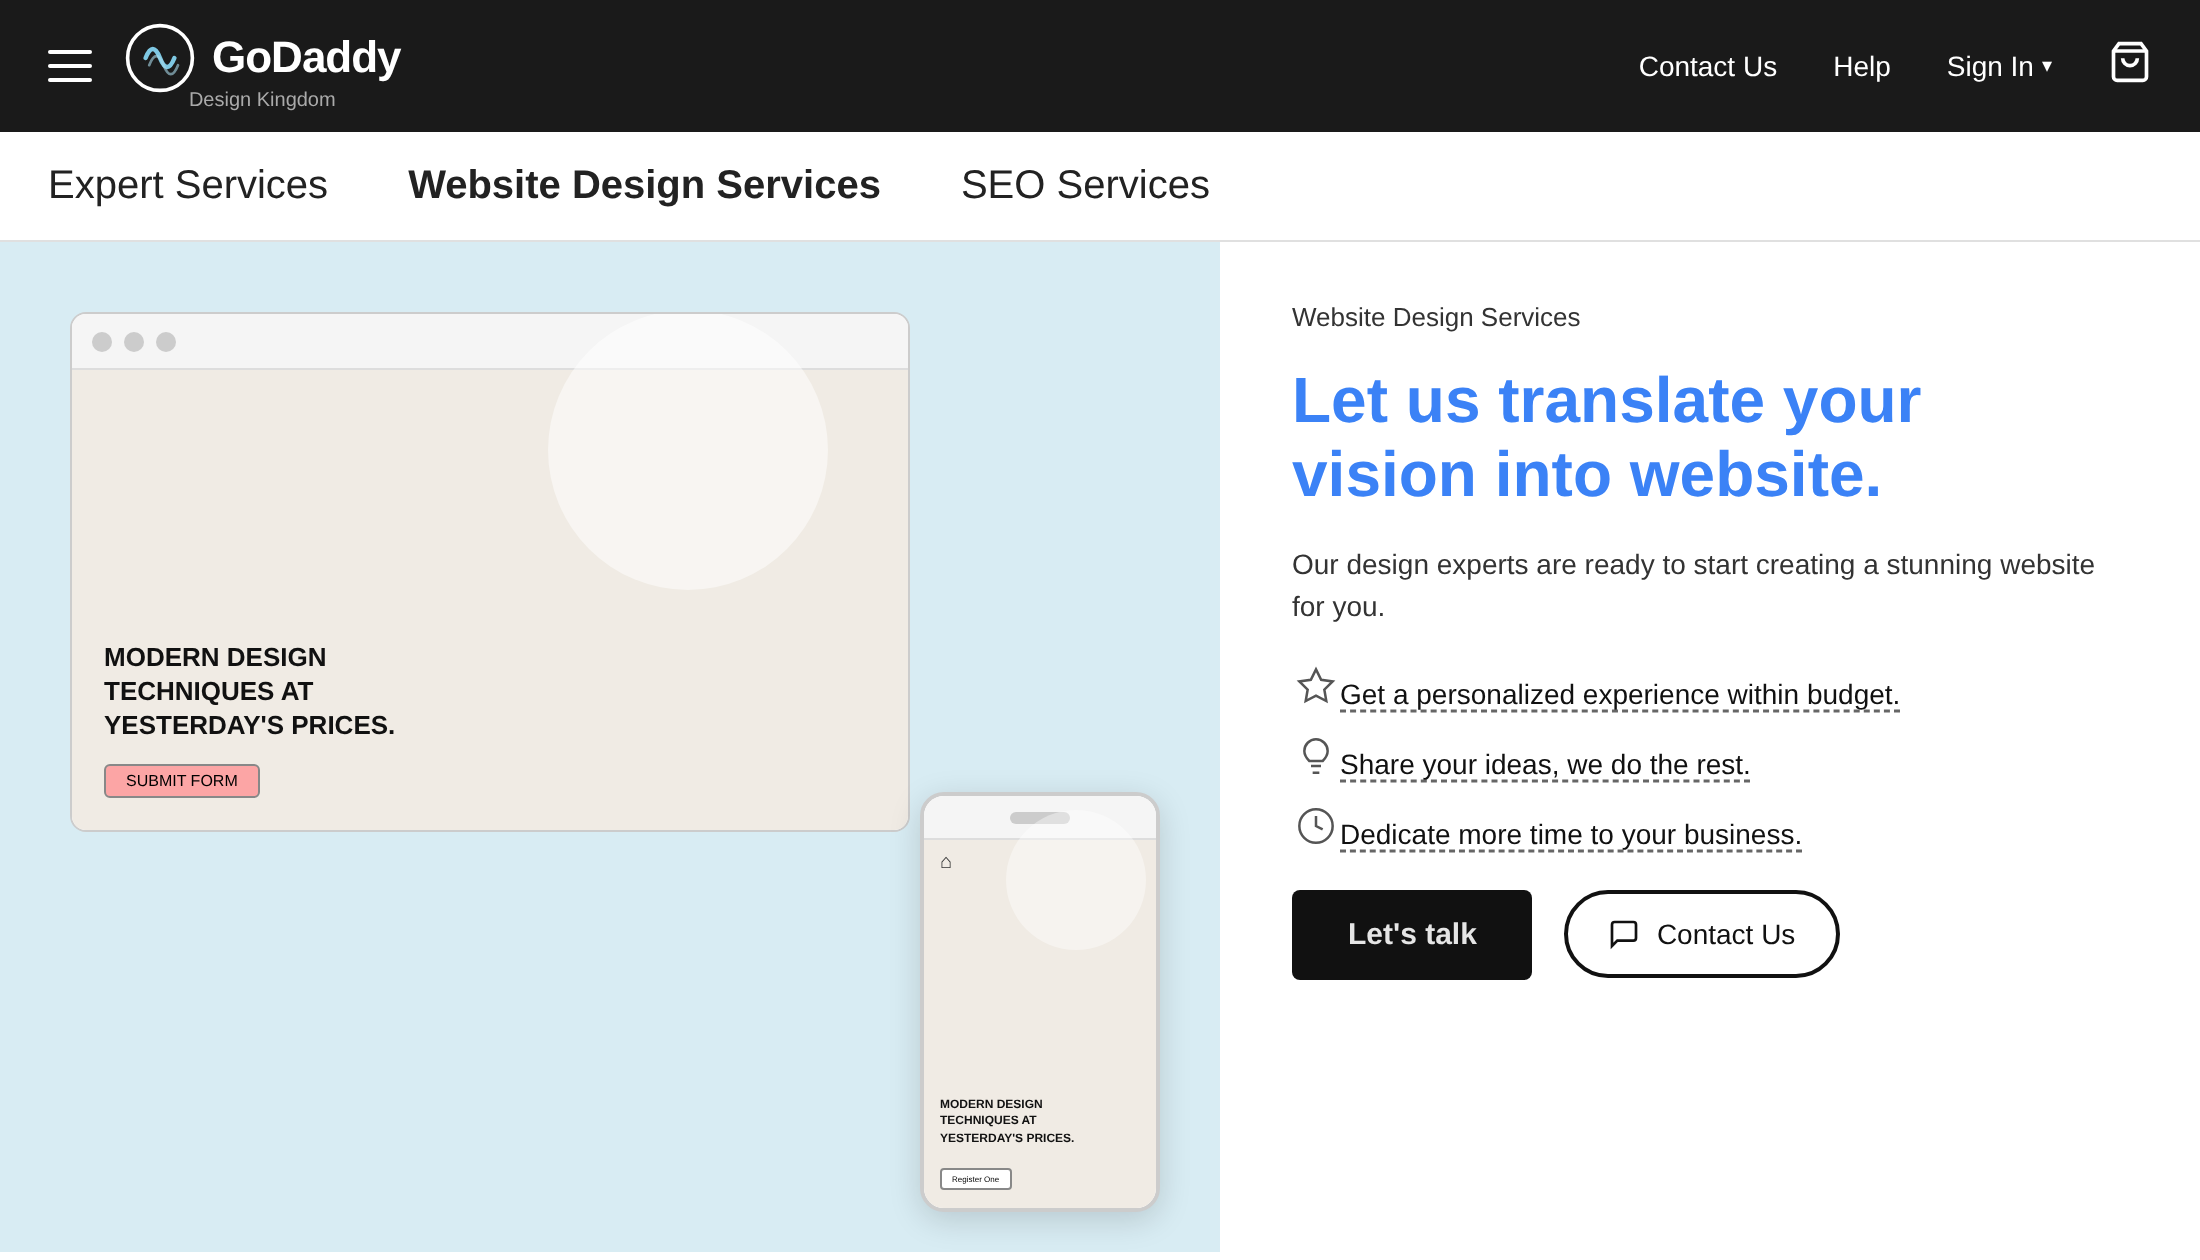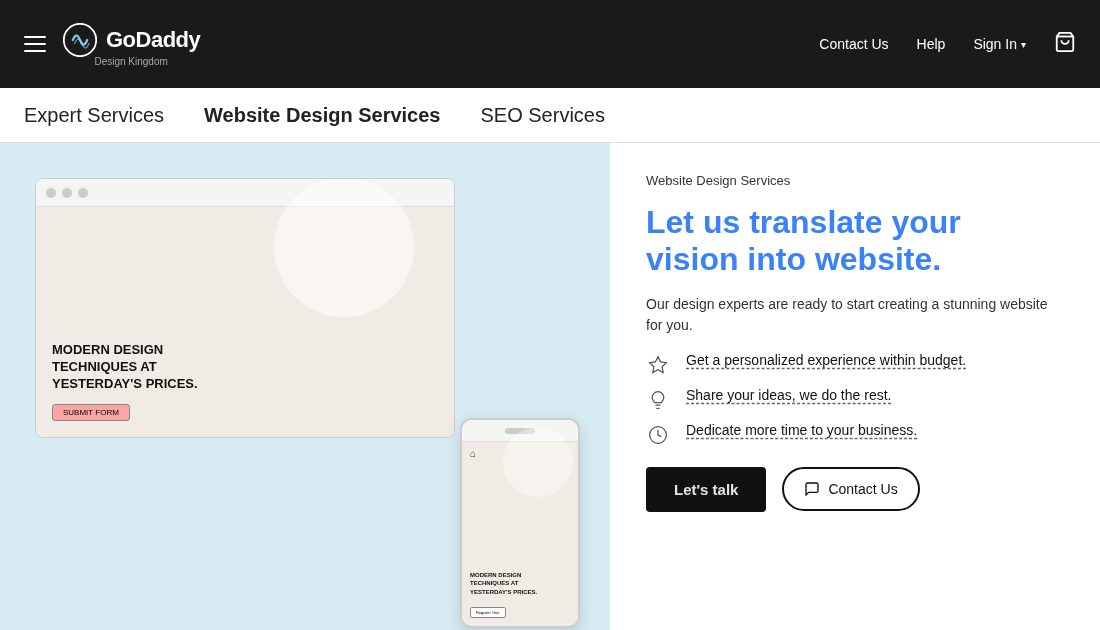--- a/index.html
+++ b/index.html
@@ -1,21 +1,21 @@
 <!DOCTYPE html>
 <html><head>
   <meta charset="utf-8">
   <style>
     * { margin: 0; padding: 0; box-sizing: border-box; }
     body { font-family: -apple-system, BlinkMacSystemFont, 'Segoe UI', Arial, sans-serif; width: 1100px; height: 630px; overflow: hidden; background: #fff; }
 
     
     .header {
       background: #1a1a1a;
-      height: 88px;
+      height: 66px;
       display: flex;
       align-items: center;
       justify-content: space-between;
       padding: 0 24px;
     }
     .header-left {
       display: flex;
       align-items: center;
       gap: 16px;
     }
@@ -335,22 +335,22 @@
       margin-top: 4px;
     }
     .feature-list {
       display: flex;
       flex-direction: column;
       gap: 10px;
       margin-top: 4px;
     }
     .feature-item {
       display: flex;
-      align-items: flex-start;
-      gap: 16px;
+      align-items: flex-end;
+      gap: 0;
     }
     .feature-icon {
       width: 24px;
       height: 24px;
       flex-shrink: 0;
       display: flex;
       align-items: center;
       justify-content: center;
       margin-top: 1px;
     }

